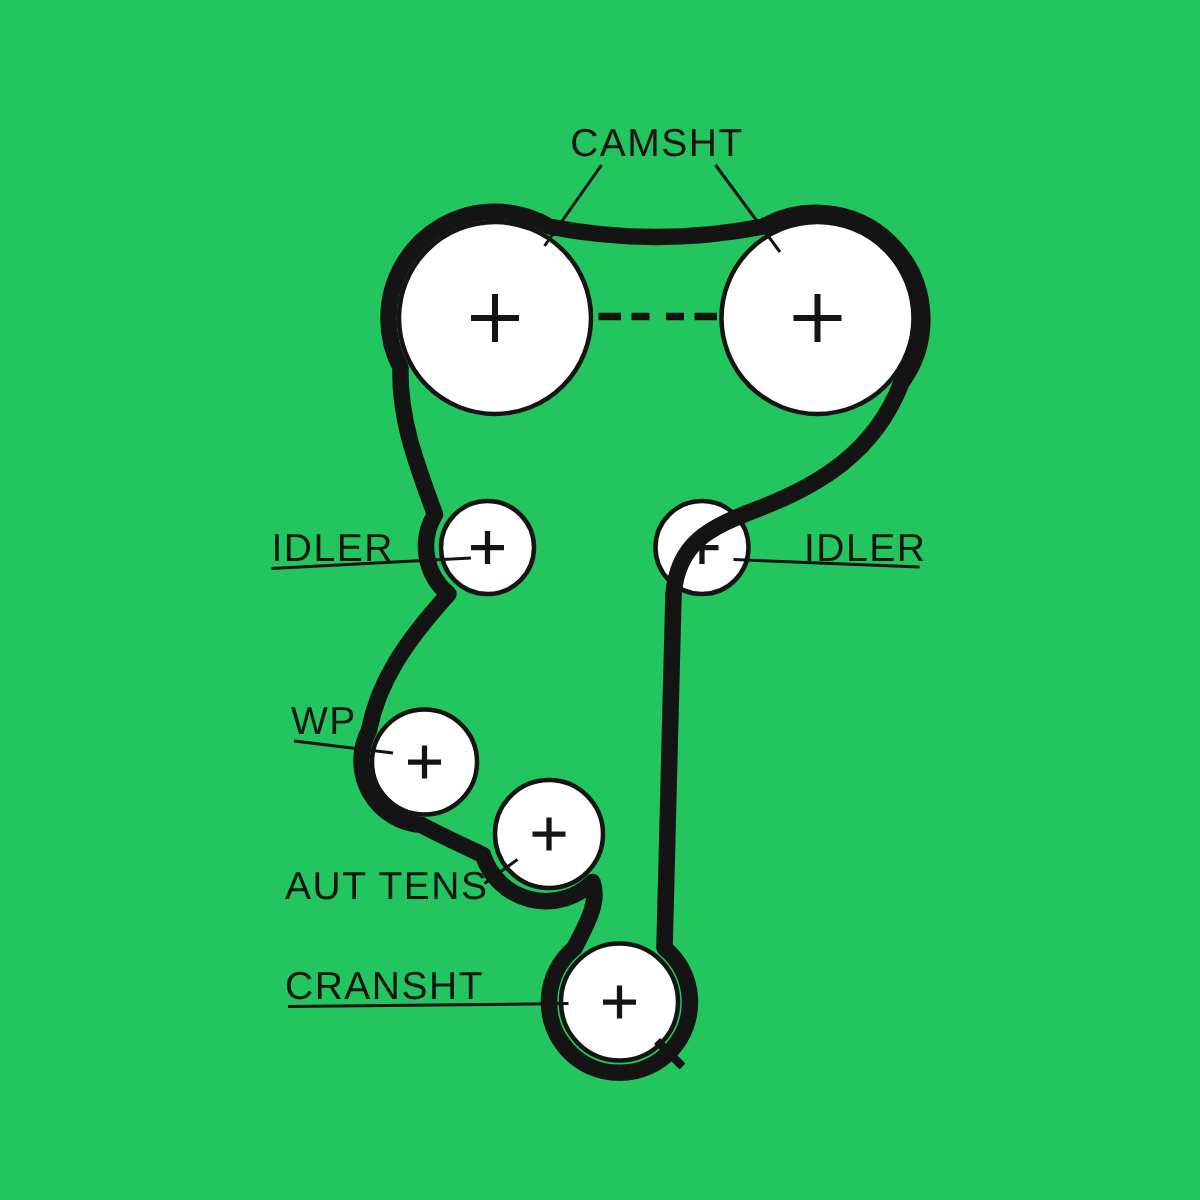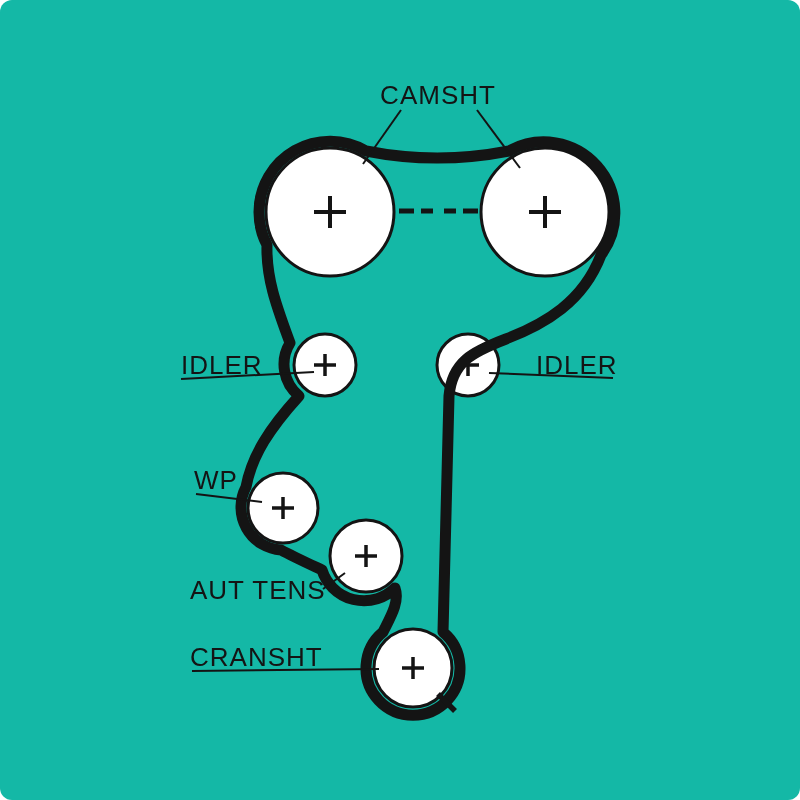--- a/index.html
+++ b/index.html
@@ -1,16 +1,16 @@
 <!DOCTYPE html>
 <html><head>
 <meta charset="utf-8">
 <style>
   html,body{margin:0;padding:0;background:#ffffff;}
-  .stage{width:800px;height:800px;position:relative;background:#14b8a6;overflow:hidden;border-radius:12px;}
+  .stage{width:800px;height:800px;position:relative;background:#22c55e;overflow:hidden;}
   svg{display:block;}
   text{font-family:"Liberation Sans","DejaVu Sans",sans-serif;font-size:26px;letter-spacing:1px;fill:#141414;}
 </style>
 </head>
 <body>
 
 <div class="stage">
 <svg width="800" height="800" viewBox="0 0 800 800">
 
   <g fill="#ffffff" stroke="#141414" stroke-width="3">

